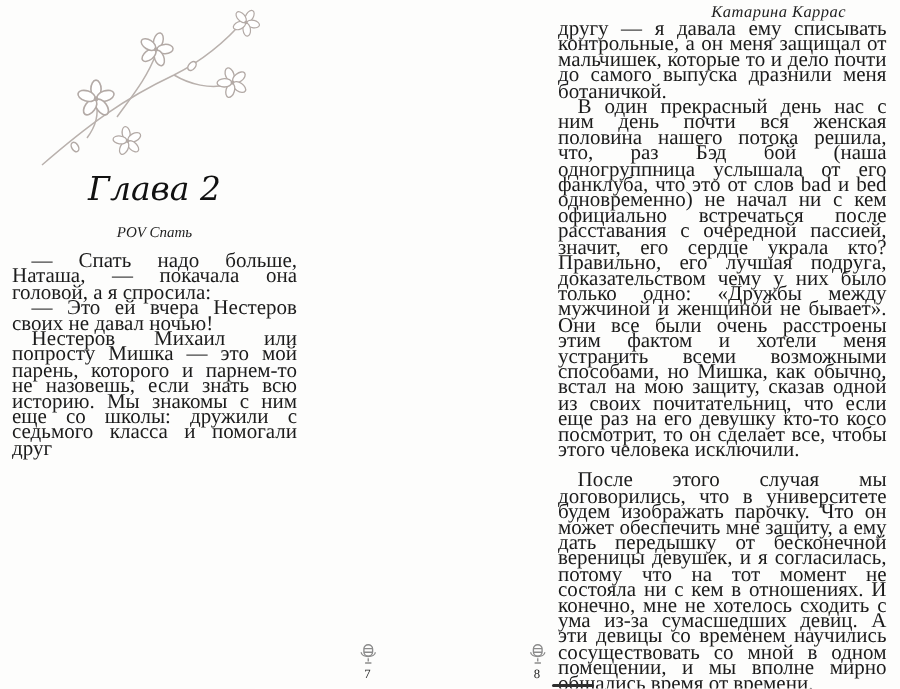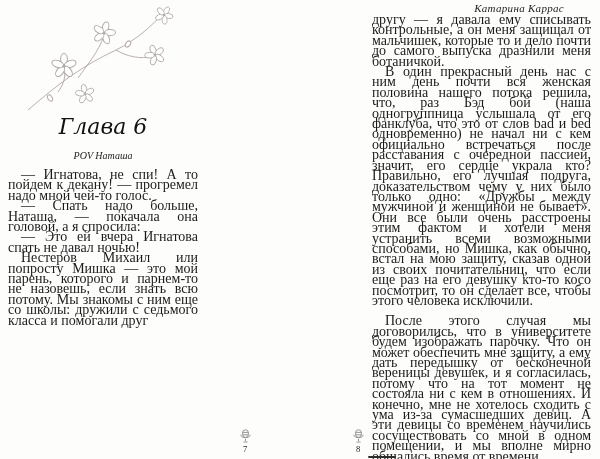--- a/index.html
+++ b/index.html
@@ -87,29 +87,28 @@
       </g>
       <use href="#blossom" transform="translate(44,60) scale(1.1)"></use>
       <use href="#blossom" transform="translate(84,27) scale(1.0) rotate(15)"></use>
       <use href="#blossom" transform="translate(135,49) scale(0.9) rotate(-20)"></use>
       <use href="#blossom" transform="translate(144,9) scale(0.8) rotate(30)"></use>
       <use href="#blossom" transform="translate(65,88) scale(0.85) rotate(-10)"></use>
       <use href="#bud" transform="translate(108,38) rotate(40)"></use>
       <use href="#bud" transform="translate(30,92) rotate(-30)"></use>
     </svg>
 
-    <h1 class="chapter-title">Глава 6</h1>
+    <h1 class="chapter-title">Глава 2</h1>
 
-    <div class="pov">POV Наташа</div>
+    <div class="pov">POV Спать</div>
 
     <div class="body-text">
-      <p>— Игнатова, не спи! А то пойдем к декану! — прогремел надо мной чей-то голос.</p>
       <p>— Спать надо больше, Наташа, — покачала она головой, а я спросила:</p>
-      <p>— Это ей вчера Игнатова спать не давал ночью!</p>
-      <p>Нестеров Михаил или попросту Мишка — это мой парень, которого и парнем-то не назовешь, если знать всю потому. Мы знакомы с ним еще со школы: дружили с седьмого класса и помогали друг</p>
+      <p>— Это ей вчера Нестеров своих не давал ночью!</p>
+      <p>Нестеров Михаил или попросту Мишка — это мой парень, которого и парнем-то не назовешь, если знать всю историю. Мы знакомы с ним еще со школы: дружили с седьмого класса и помогали друг</p>
     </div>
 
     <div class="footer">
       <svg class="mic" width="13" height="14" viewBox="0 0 13 14" aria-hidden="true">
         <g stroke="#8b8b8b" stroke-width="0.9" fill="none">
           <rect x="3.6" y="0.8" width="5.8" height="7.6" rx="2.9"></rect>
           <line x1="3.6" y1="3.4" x2="9.4" y2="3.4"></line>
           <line x1="3.6" y1="5.8" x2="9.4" y2="5.8"></line>
           <path d="M1.8,5.8 C1.8,9.6 11.2,9.6 11.2,5.8"></path>
           <line x1="6.5" y1="9.8" x2="6.5" y2="12"></line>

